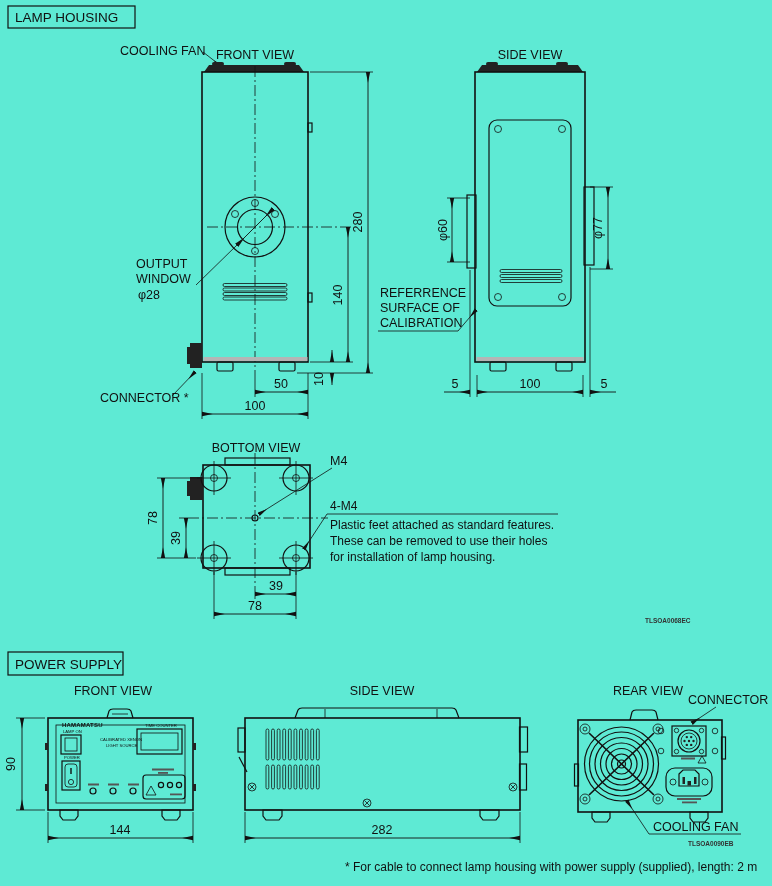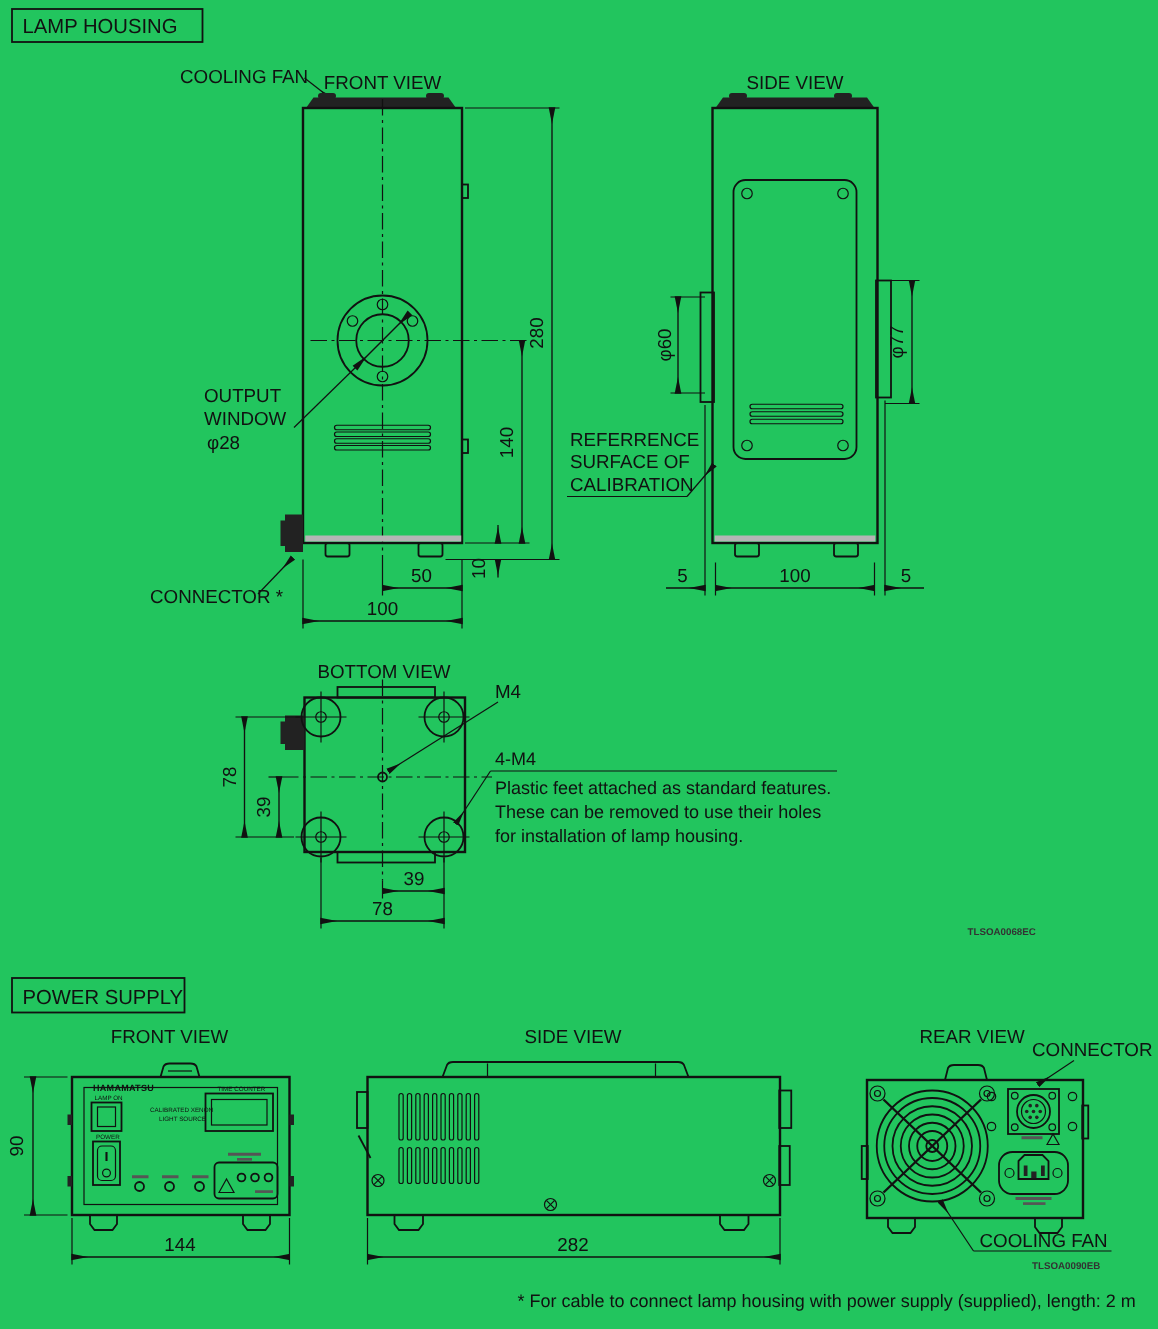--- a/index.html
+++ b/index.html
@@ -1,16 +1,16 @@
 <!DOCTYPE html>
 <html><head>
 <meta charset="utf-8">
 <style>
   html,body{margin:0;padding:0;background:#fff;}
-  #stage{position:relative;width:772px;height:886px;background:#22c55e;overflow:hidden;
+  #stage{position:relative;width:772px;height:886px;background:#5eead4;overflow:hidden;
          font-family:"Liberation Sans",sans-serif;}
   svg{position:absolute;left:0;top:0;}
   svg text{fill:#111;stroke:none;font-family:"Liberation Sans",sans-serif;}
   .s{stroke:#111;fill:none;stroke-width:1.2;}
   .s2{stroke:#111;fill:none;stroke-width:1.6;}
   .thin{stroke:#111;fill:none;stroke-width:0.8;}
   .dim{stroke:#111;fill:none;stroke-width:0.9;}
   .cl{stroke:#111;fill:none;stroke-width:0.8;stroke-dasharray:11 3 2 3;}
   .dark{fill:#222;stroke:none;}
   .band{fill:#b5b5b5;stroke:none;}

